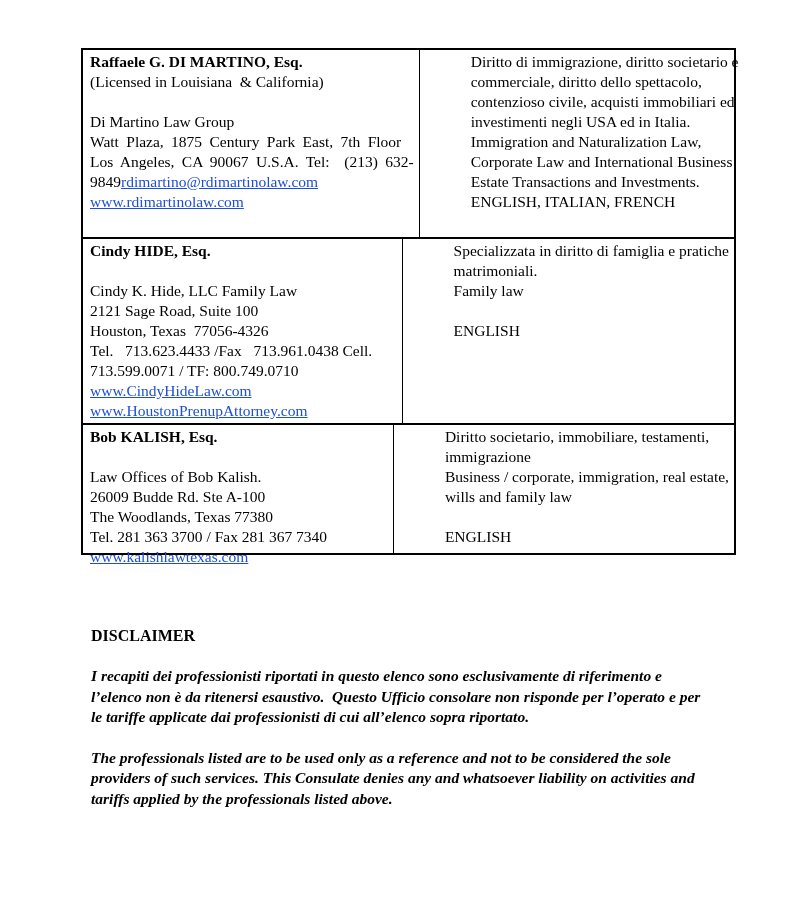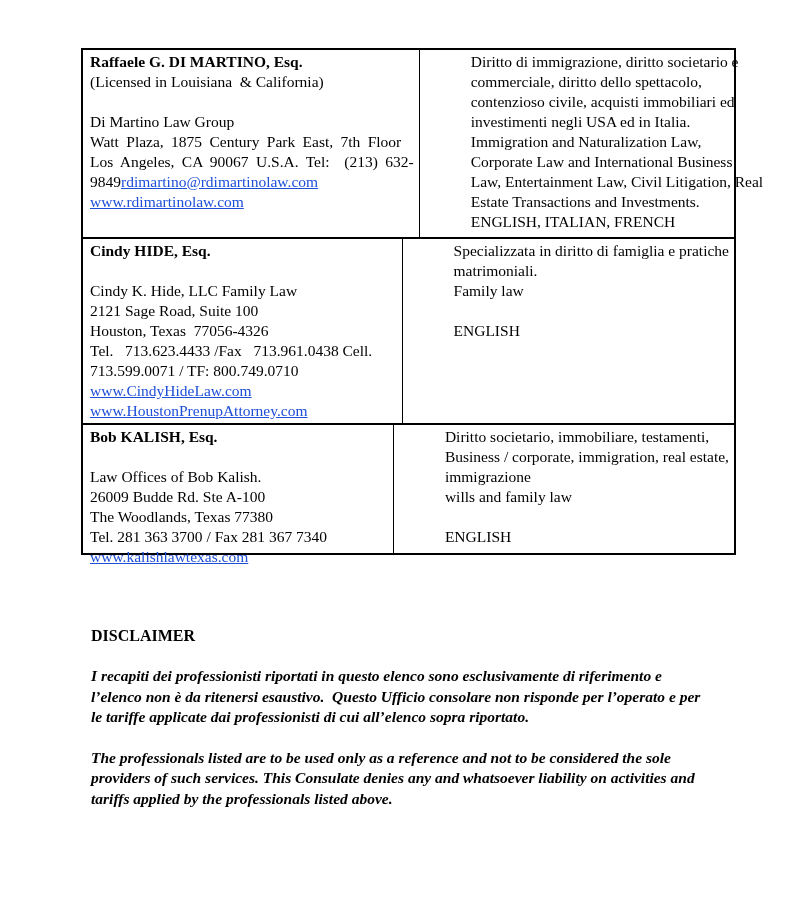--- a/index.html
+++ b/index.html
@@ -85,21 +85,20 @@
           <div class="line split"><span>9849</span><a class="lnk">rdimartino@rdimartinolaw.com</a></div>
           <div class="line link"><a class="lnk">www.rdimartinolaw.com</a></div>
         </div>
         <div class="t-cell cell-right">
           <div class="line">Diritto di immigrazione, diritto societario e</div>
           <div class="line">commerciale, diritto dello spettacolo,</div>
           <div class="line">contenzioso civile, acquisti immobiliari ed</div>
           <div class="line">investimenti negli USA ed in Italia.</div>
           <div class="line">Immigration and Naturalization Law,</div>
           <div class="line">Corporate Law and International Business</div>
-          <div class="line">Law, Entertainment Law, Civil Litigation, Real</div>
           <div class="line">Estate Transactions and Investments.</div>
           <div class="line">ENGLISH, ITALIAN, FRENCH</div>
         </div>
       </div>
       <div class="t-row row-1">
         <div class="t-cell cell-left">
           <div class="line bold">Cindy HIDE, Esq.</div>
           <div class="line blank">&nbsp;</div>
           <div class="line">Cindy K. Hide, LLC Family Law</div>
           <div class="line">2121 Sage Road, Suite 100</div>
@@ -122,22 +121,22 @@
           <div class="line bold">Bob KALISH, Esq.</div>
           <div class="line blank">&nbsp;</div>
           <div class="line">Law Offices of Bob Kalish.</div>
           <div class="line">26009 Budde Rd. Ste A-100</div>
           <div class="line">The Woodlands, Texas 77380</div>
           <div class="line">Tel. 281 363 3700 / Fax 281 367 7340</div>
           <div class="line link"><a class="lnk">www.kalishlawtexas.com</a></div>
         </div>
         <div class="t-cell cell-right">
           <div class="line">Diritto societario, immobiliare, testamenti,</div>
+          <div class="line">immigrazione</div>
           <div class="line">Business / corporate, immigration, real estate,</div>
-          <div class="line">immigrazione</div>
           <div class="line">wills and family law</div>
           <div class="line blank">&nbsp;</div>
           <div class="line">ENGLISH</div>
         </div>
       </div>
     </div>
 
   <div class="disclaimer">
     <div class="disclaimer-title">DISCLAIMER</div>
     <div class="disc-para">

